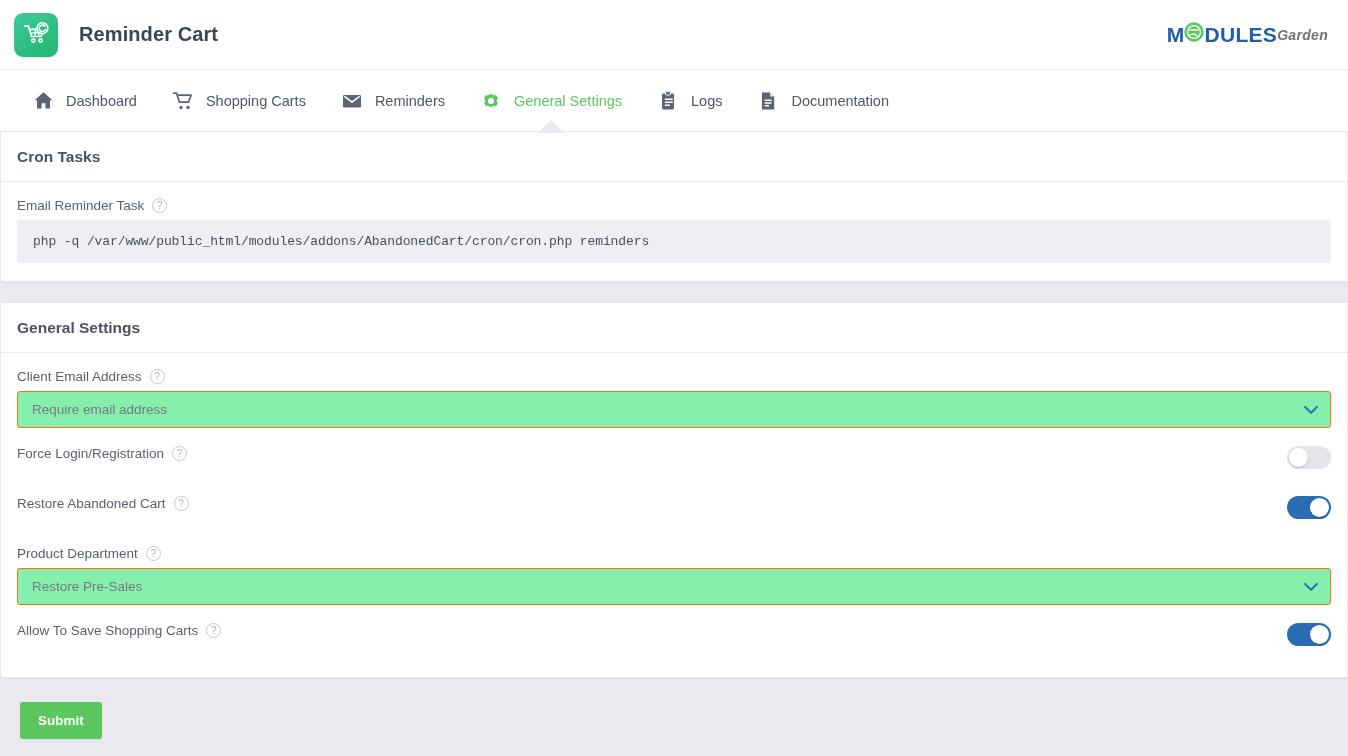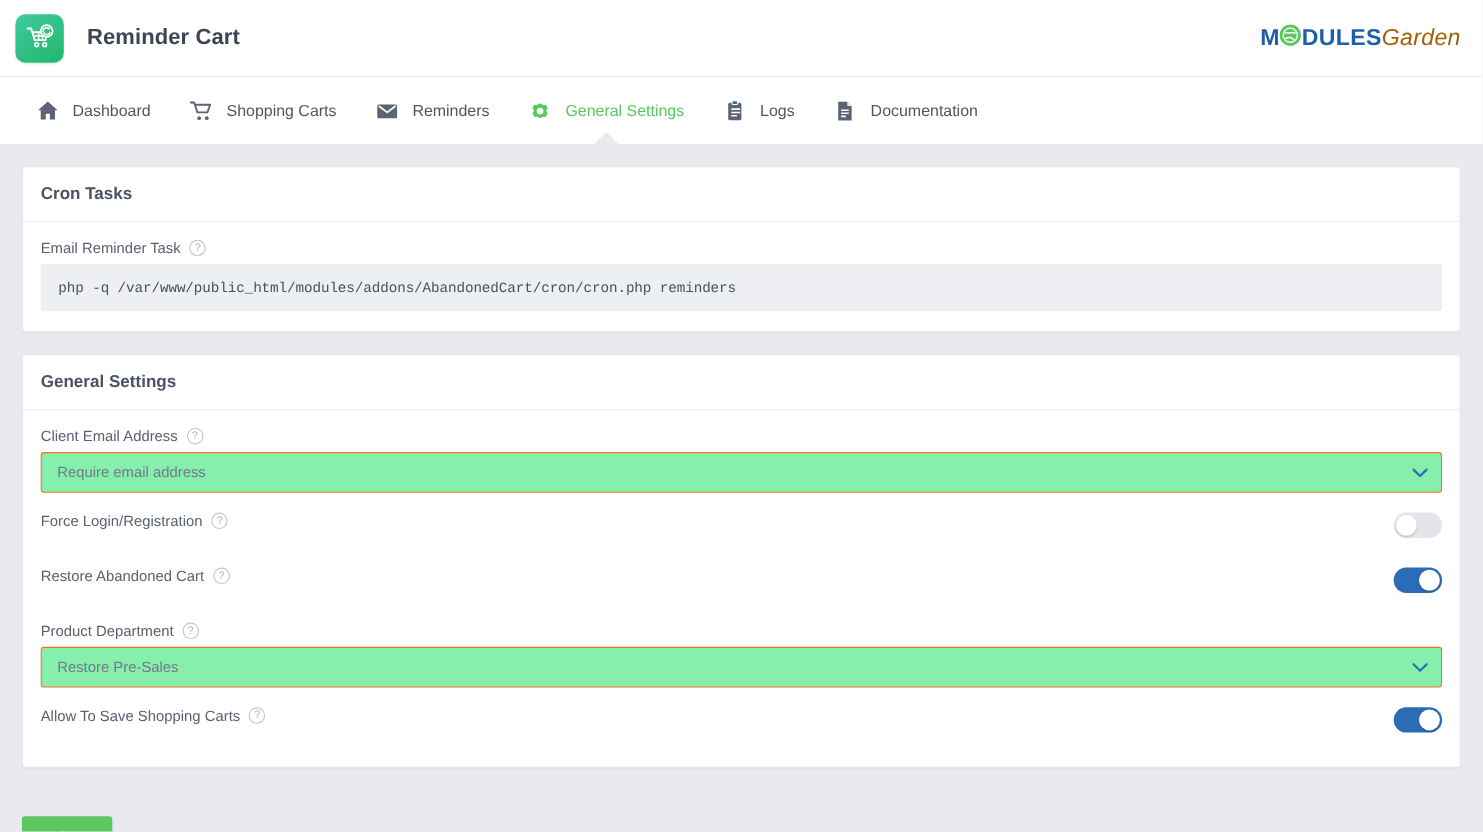--- a/index.html
+++ b/index.html
@@ -26,21 +26,21 @@
     flex: 0 0 auto;
     box-shadow: 0 1px 2px rgba(0,0,0,0.10);
   }
   .app-title {
     font-size: 20px; font-weight: bold; color: #3d4554;
     margin-left: 21px; letter-spacing: .1px;
   }
   .brand { margin-left: auto; display: flex; align-items: center; }
   .brand-text { font-size: 21px; font-weight: bold; letter-spacing: .3px; display: flex; align-items: center; }
   .brand-blue { color: #1f5fa9; }
-  .brand-green { color: #a16207; font-weight: normal; font-style: italic; font-size: 21px; }
+  .brand-green { color: #737373; font-weight: bold; font-style: italic; font-size: 14px; }
   .globe { margin: 0 0px; display: inline-block; vertical-align: middle; }
 
   
   .nav {
     height: 62px; background: #fff;
     border-top: 1px solid #eceef1;
     display: flex; align-items: center;
     padding-left: 14px;
     position: relative;
   }
@@ -54,21 +54,21 @@
   .nav-item.active .nav-label { color: #5cc75e; }
   .nav-pointer {
     position: absolute; bottom: -1px; left: 50%; transform: translateX(-50%);
     width: 0; height: 0;
     border-left: 13px solid transparent;
     border-right: 13px solid transparent;
     border-bottom: 13px solid #e9eaef;
   }
 
   
-  .content { padding: 20px; }
+  .content { }
   .card {
     background: #ffffff;
     border: 1px solid #e6e8ec;
     border-radius: 3px;
     box-shadow: 0 1px 2px rgba(16,24,40,0.04);
     margin-bottom: 20px;
   }
   .card-header {
     padding: 16px 16px 15px 16px;
     border-bottom: 1px solid #ecedf1;

